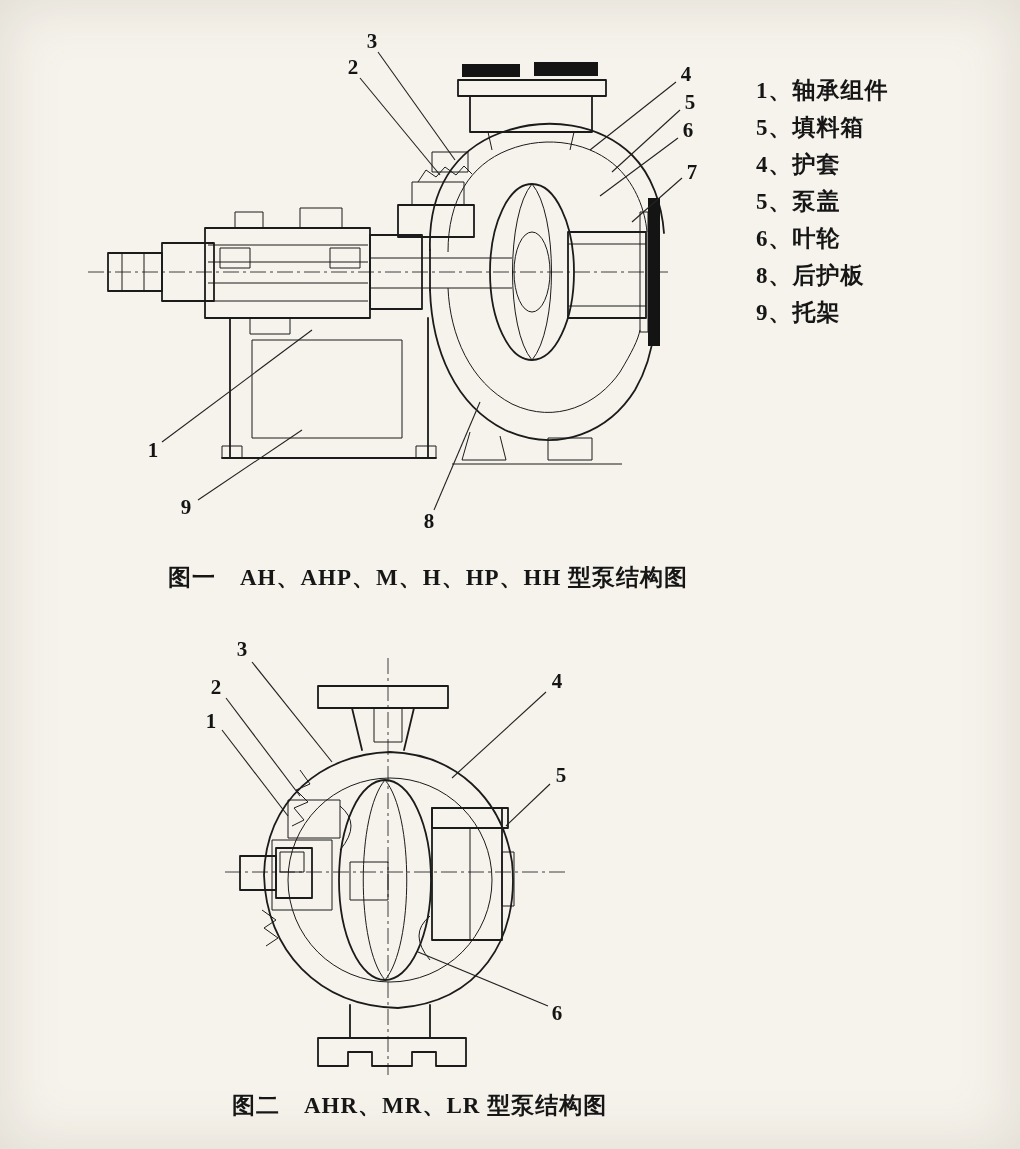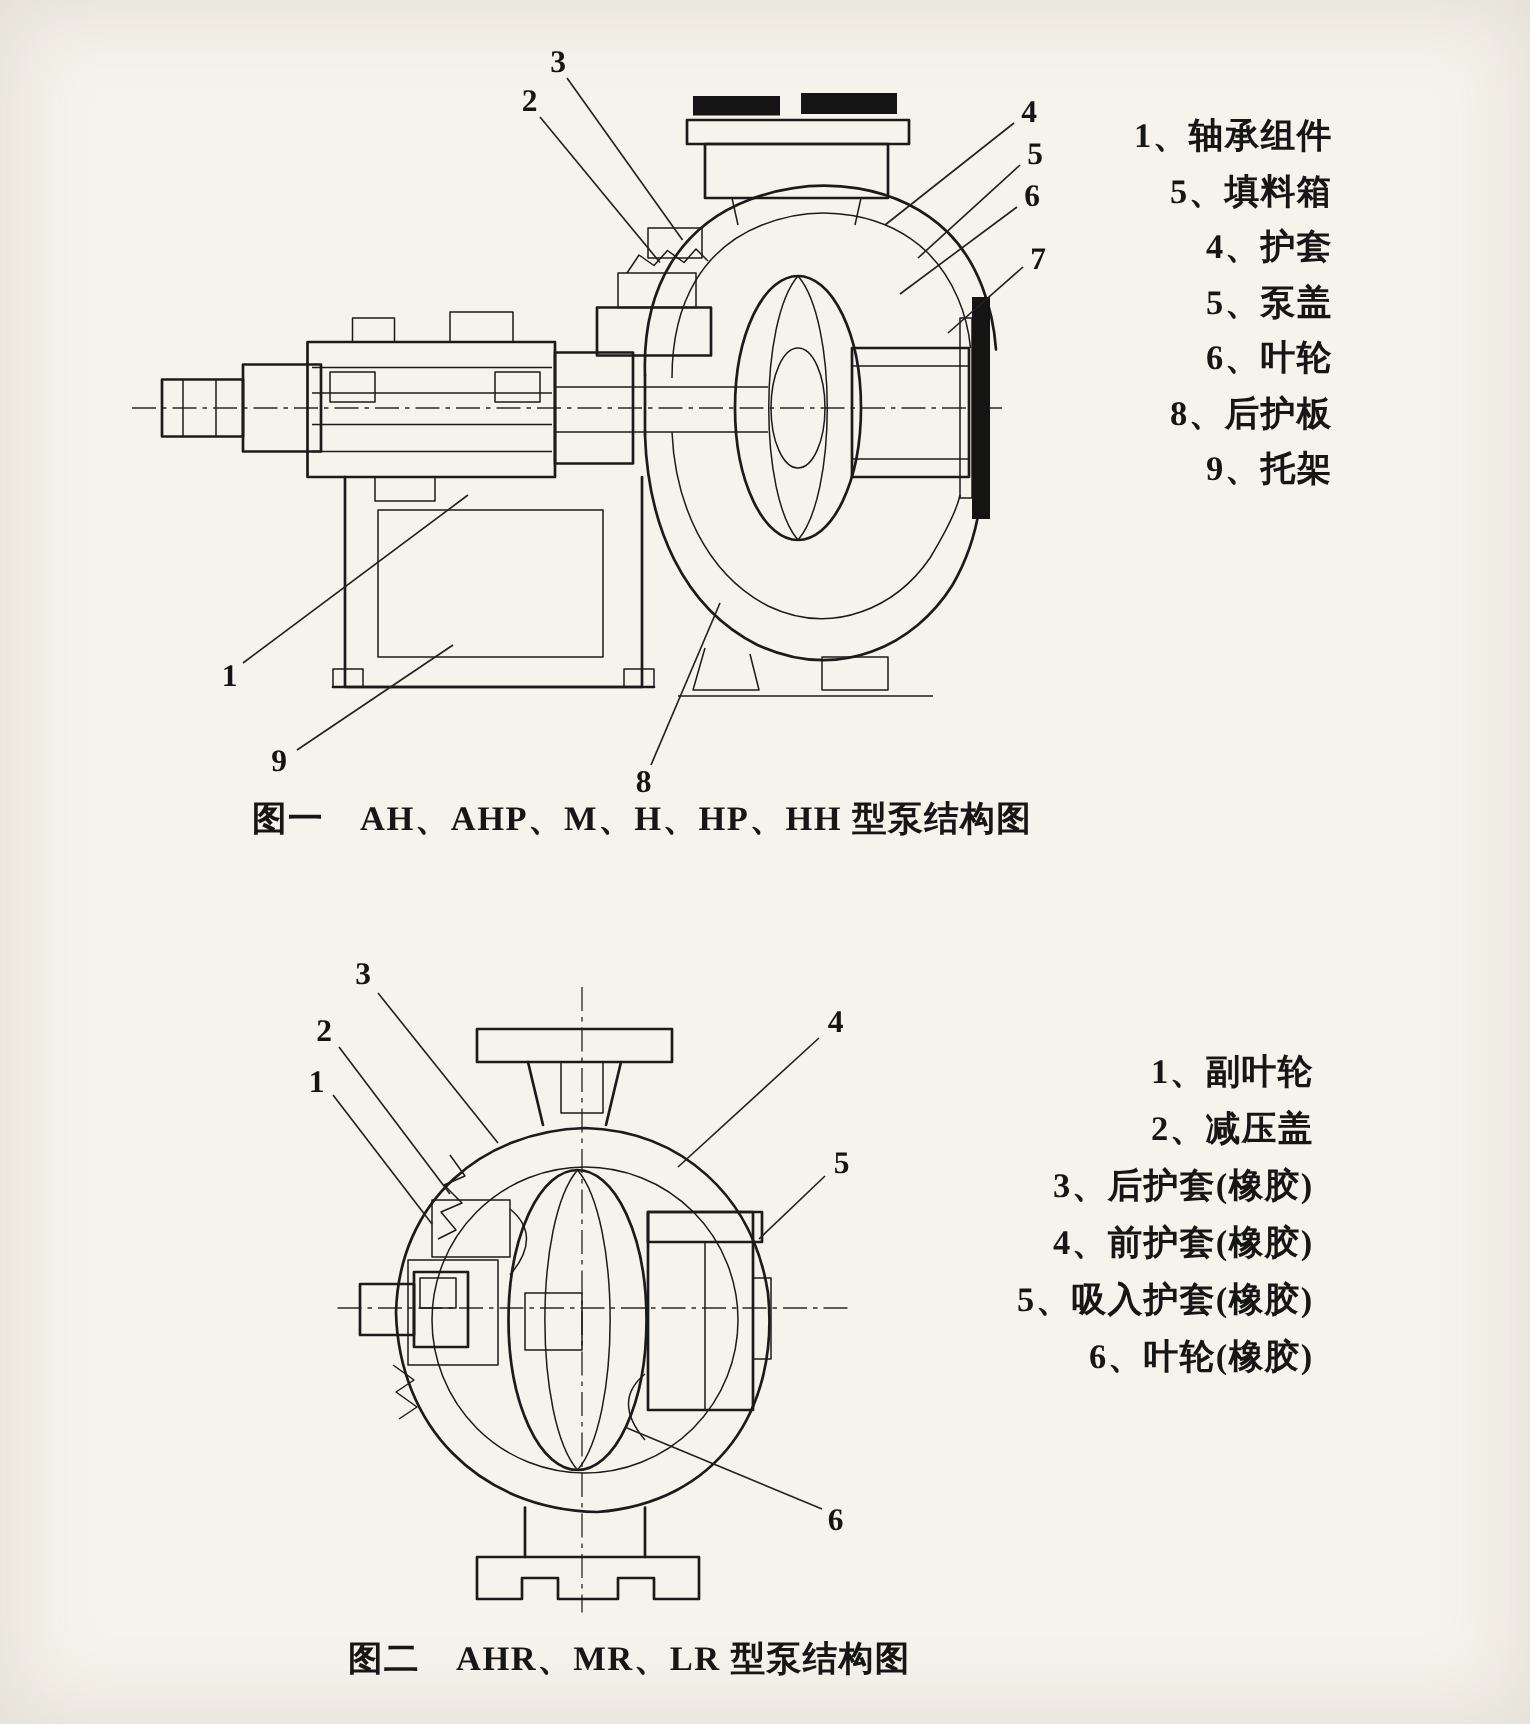--- a/index.html
+++ b/index.html
@@ -12,21 +12,21 @@
   svg{position:absolute;left:0;}
   
   .o{fill:none;stroke:#1b1b1b;stroke-width:1.8;stroke-linejoin:round;stroke-linecap:round;}
   .d{fill:none;stroke:#1b1b1b;stroke-width:1;stroke-linejoin:round;}
   .ink{fill:#141414;stroke:none;}
   .cl{fill:none;stroke:#2a2a2a;stroke-width:.9;stroke-dasharray:16 4 3 4;}
   .ld{fill:none;stroke:#222;stroke-width:1.1;}
   .callout{font-family:"Liberation Serif","DejaVu Serif",serif;font-size:21px;font-weight:bold;fill:#141414;}
   
   .legend{position:absolute;font-weight:bold;font-size:23px;letter-spacing:1px;white-space:nowrap;}
-  .legend .row{height:37px;line-height:37px;text-align:right;}
+  .legend .row{height:37px;line-height:37px;}
   #legend2 .row{height:38px;line-height:38px;}
   .caption{position:absolute;font-weight:bold;font-size:23px;letter-spacing:1px;white-space:nowrap;}
 </style>
 </head>
 <body>
 
 <div class="page">
 
   <svg style="top:0" width="1020" height="598" viewBox="0 0 1020 598">
     <defs>
@@ -136,21 +136,21 @@
   <div class="legend" id="legend1" style="left:756px;top:72px">
     <div class="row">1、轴承组件</div>
     <div class="row">5、填料箱</div>
     <div class="row">4、护套</div>
     <div class="row">5、泵盖</div>
     <div class="row">6、叶轮</div>
     <div class="row">8、后护板</div>
     <div class="row">9、托架</div>
   </div>
 
-  <div class="caption" style="left:168px;top:530px">图一　AH、AHP、M、H、HP、HH 型泵结构图</div>
+  <div class="caption" style="left:168px;top:562px">图一　AH、AHP、M、H、HP、HH 型泵结构图</div>
 
   <svg style="top:600px" width="1020" height="549" viewBox="0 0 1020 549">
     <defs>
       <pattern id="hatch2" width="6" height="6" patternUnits="userSpaceOnUse" patternTransform="rotate(45)">
         <line x1="0" y1="0" x2="0" y2="6" stroke="#1b1b1b" stroke-width="1"></line>
       </pattern>
     </defs>
 
     <line class="cl" x1="225" y1="272" x2="565" y2="272"></line>
     <line class="cl" x1="388" y1="58" x2="388" y2="475"></line>
@@ -209,24 +209,16 @@
     <g>
       <text class="callout" x="242" y="56" text-anchor="middle">3</text>
       <text class="callout" x="216" y="94" text-anchor="middle">2</text>
       <text class="callout" x="211" y="128" text-anchor="middle">1</text>
       <text class="callout" x="557" y="88" text-anchor="middle">4</text>
       <text class="callout" x="561" y="182" text-anchor="middle">5</text>
       <text class="callout" x="557" y="420" text-anchor="middle">6</text>
     </g>
   </svg>
 
-  <div class="legend" id="legend2" style="left:678px;top:696px">
-    <div class="row">1、副叶轮</div>
-    <div class="row">2、减压盖</div>
-    <div class="row">3、后护套(橡胶)</div>
-    <div class="row">4、前护套(橡胶)</div>
-    <div class="row">5、吸入护套(橡胶)</div>
-    <div class="row">6、叶轮(橡胶)</div>
-  </div>
 
   <div class="caption" style="left:232px;top:1090px">图二　AHR、MR、LR 型泵结构图</div>
 
 </div>
 
 </body></html>

